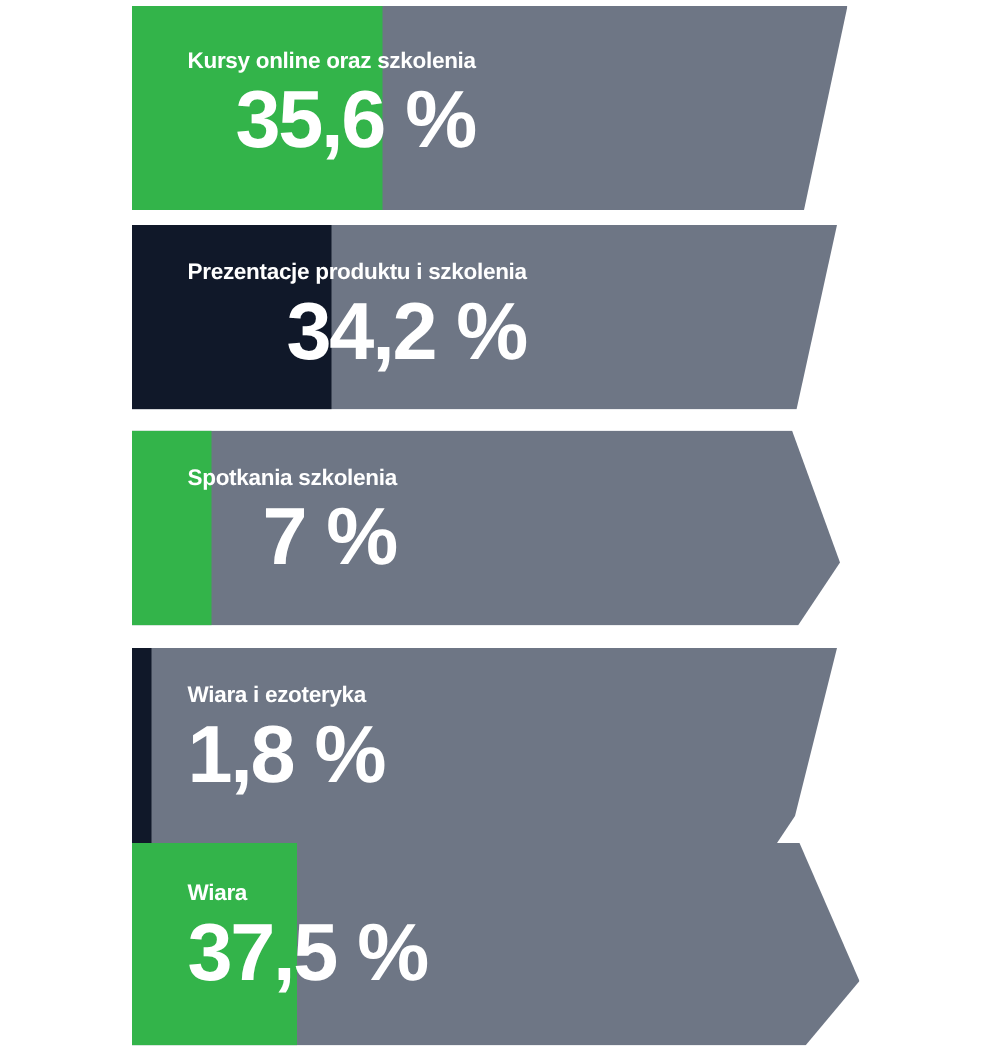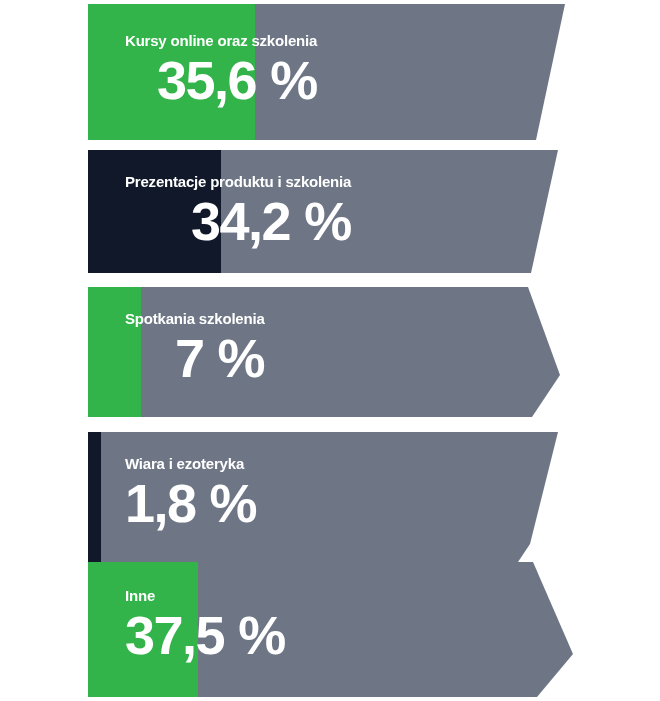--- a/index.html
+++ b/index.html
@@ -141,18 +141,18 @@
         <clipPath id="clip5">
           <polygon points="88,0 533,0 573,92 537,135 88,135"></polygon>
         </clipPath>
       </defs>
       <g clip-path="url(#clip5)">
         <rect x="88" y="0" width="490" height="135" fill="#6e7685"></rect>
         <rect x="88" y="0" width="110" height="135" fill="#33b44a"></rect>
       </g>
     </svg>
     <div class="bar-text" style="top:25px;">
-      <div class="bar-label">Inne</div>
+      <div class="bar-label">Wiara</div>
       <div class="bar-value"><span>37,5</span><span class="pct">&nbsp;</span><span class="pct">%</span></div>
     </div>
   </div>
 
 </div>
 
 </body></html>

